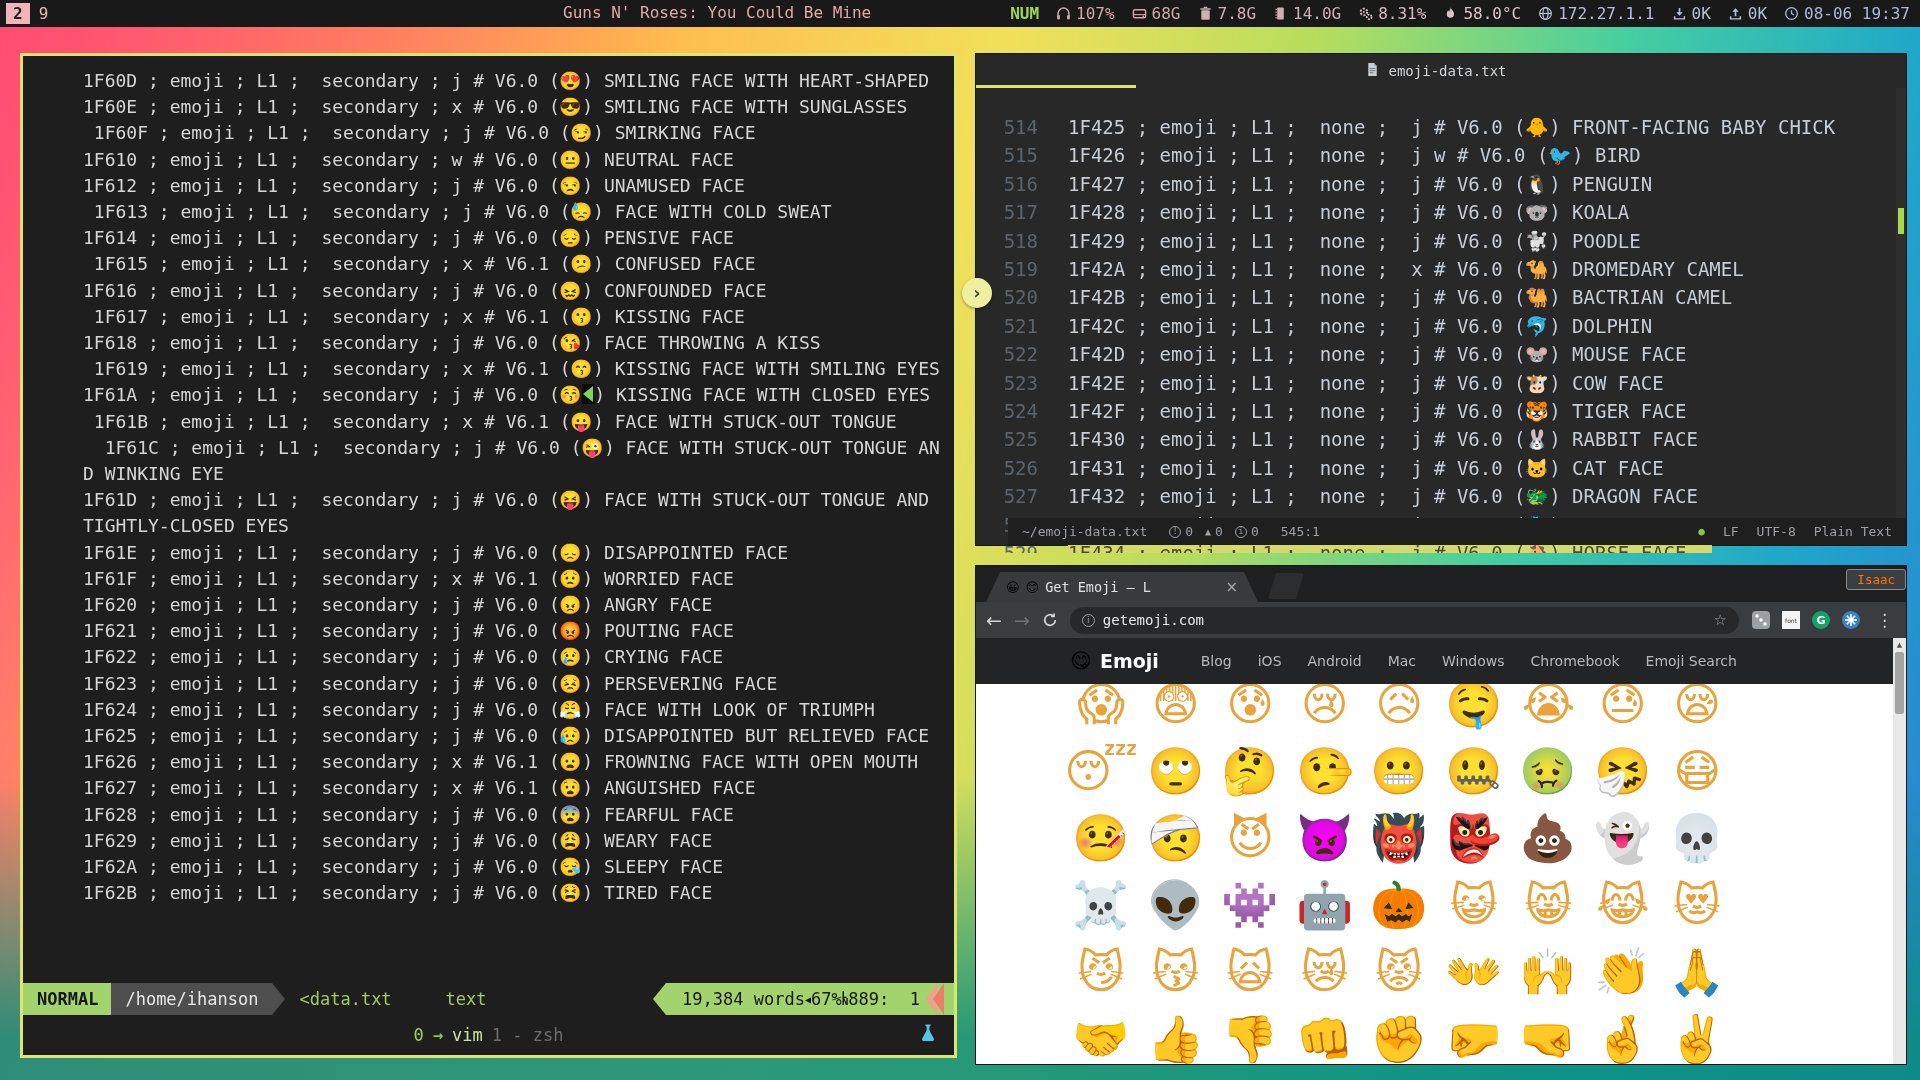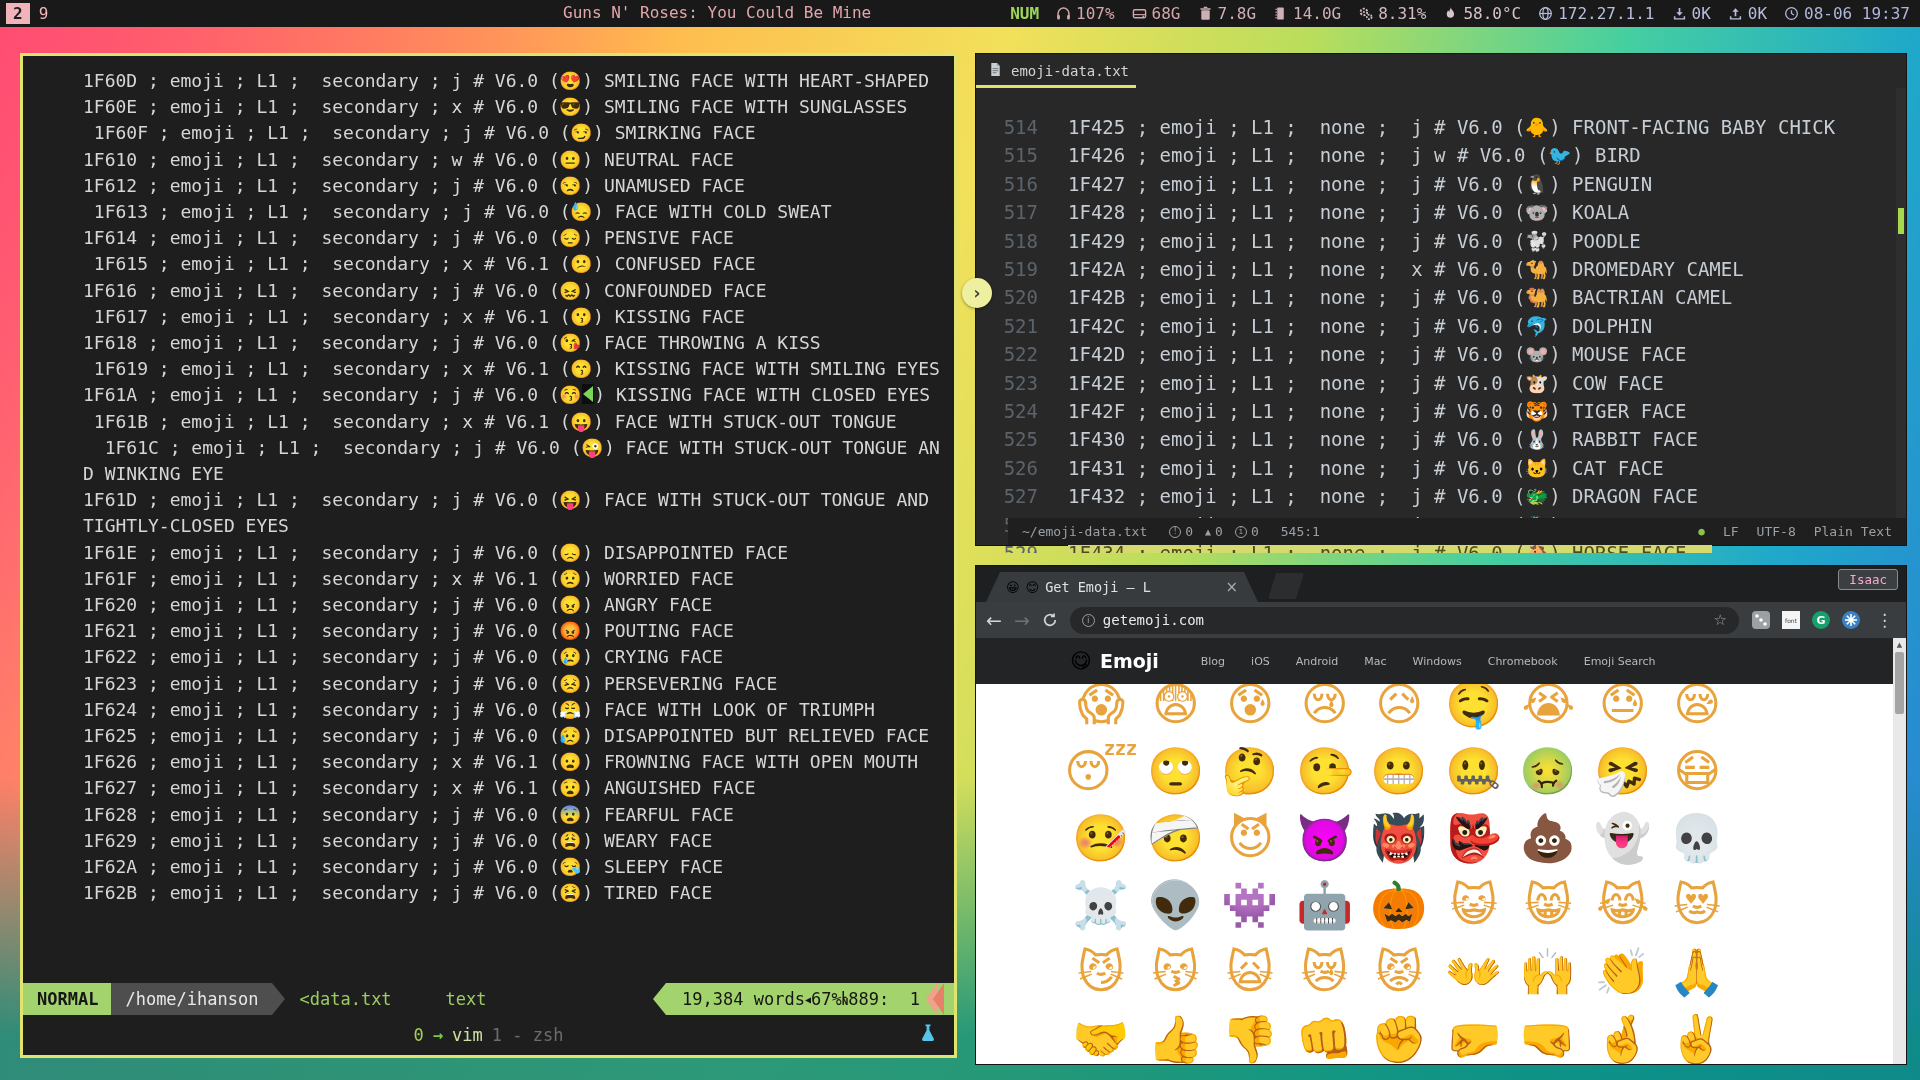--- a/index.html
+++ b/index.html
@@ -58,21 +58,21 @@
   #tmux-idx { color:#a7cf58; }
   #tmux-arrow { color:#7cc94e; font-weight:bold; }
   #tmux-win { color:#cfe3a0; }
   #tmux-other { color:#6d6d6d; }
   #tmux-flask { position:absolute; right:16px; top:8px; width:20px; height:20px; color:#56c3e8; }
   #tmux-flask svg { width:20px; height:20px; }
 
   
   #editor { position:absolute; left:975px; top:53px; width:932px; height:493px;
     background:#282828; border:1px solid #141414; }
-  #ed-tabbar { height:34px; display:flex; align-items:center; position:relative; }
+  #ed-tabbar { height:34px; display:flex; align-items:center; position:relative;justify-content:center; }
   #ed-tab { display:flex; align-items:center; gap:8px; height:34px; padding:0 22px 0 12px; position:relative; }
   #ed-tab svg { width:15px; height:15px; }
   #ed-tab-label { font-family:"DejaVu Sans Mono","Liberation Mono",monospace; font-size:14px; color:#d2d5d7; }
   #ed-tab-underline { position:absolute; left:0; bottom:0; width:160px; height:3px; background:#dfe36b; }
   #ed-rows { padding-top:25px; padding-left:14px; font-family:"DejaVu Sans Mono","Liberation Mono",monospace;
     font-size:19px; line-height:28.4px; }
   .erow { display:flex; white-space:pre; }
   .lnum { width:48px; text-align:right; color:#5c646b; margin-right:30px; flex:none; }
   .etext { color:#c6cdd4; }
   #ed-hl { position:absolute; left:14px; top:486px; height:13px; overflow:hidden; display:flex; white-space:pre;
@@ -99,22 +99,22 @@
   #tabstrip { height:36px; position:relative; }
   #chrome-tab { position:absolute; left:10px; bottom:0; width:272px; height:30px; background:#383b3d;
     clip-path:polygon(14px 0, calc(100% - 14px) 0, 100% 100%, 0 100%);
     display:flex; align-items:center; padding:0 20px; gap:6px; }
   #tab-title { flex:1; color:#dfe1e3; font-size:13.5px; white-space:nowrap; overflow:hidden;
     font-family:"DejaVu Sans Mono","Liberation Mono",monospace; }
   .favicon { font-size:13px; }
   #tab-close { color:#a7abae; font-size:15px; }
   #new-tab-btn { position:absolute; left:292px; bottom:3px; width:36px; height:26px; background:#2b2d2f;
     clip-path:polygon(8px 0, 100% 0, calc(100% - 8px) 100%, 0 100%); border-radius:3px; }
-  #profile-chip { position:absolute; right:8px; top:3px; height:21px; padding:0 10px; background:#3c3f41;
-    border:1px solid #8a8a8a; border-radius:3px; color:#f9a8d4; font-size:12.5px;
+  #profile-chip { position:absolute; right:0; top:3px; height:21px; padding:0 10px; background:#3c3f41;
+    border:1px solid #8a8a8a; border-radius:3px; color:#f97316; font-size:12.5px;
     display:flex; align-items:center; font-family:"DejaVu Sans Mono","Liberation Mono",monospace; }
   #toolbar { height:36px; background:#3a3d40; display:flex; align-items:center; padding:0 10px; gap:12px; }
   #nav-back { color:#d2d4d6; font-size:19px; line-height:1; }
   #nav-fwd { color:#6d7276; font-size:19px; line-height:1; }
   #nav-reload { color:#d2d4d6; width:16px; height:16px; }
   #nav-reload svg { width:16px; height:16px; }
   #omnibox { flex:1; height:27px; background:#26282a; border-radius:14px; display:flex; align-items:center; padding:0 12px; gap:8px; }
   #info-ico { width:13px; height:13px; border:1.3px solid #9aa0a6; border-radius:50%; color:#9aa0a6;
     font-size:9px; display:flex; align-items:center; justify-content:center; flex:none; }
   #url-text { color:#e8eaed; font-size:14px; font-family:"DejaVu Sans Mono","Liberation Mono",monospace; }
@@ -123,21 +123,21 @@
   #ext-icons { display:flex; gap:10px; align-items:center; }
   .ext { width:20px; height:20px; }
   .ext svg { width:20px; height:20px; display:block; }
   #menu-dots { color:#d2d4d6; font-size:17px; padding:0 3px; }
 
   #viewport { position:absolute; left:0; right:0; top:72px; bottom:0; background:#ffffff; overflow:hidden; }
   #site-nav { height:46px; background:#222426; display:flex; align-items:center; padding-left:94px; gap:26px; position:relative; z-index:2; }
   #site-logo { display:flex; align-items:center; gap:8px; margin-right:16px; }
   #logo-emoji { font-size:21px; }
   #logo-text { color:#ffffff; font-size:19px; font-weight:bold; }
-  .navlink { color:#b8b8b8; font-size:11px; white-space:nowrap; }
+  .navlink { color:#b8b8b8; font-size:14px; white-space:nowrap; }
   #emoji-grid { margin-top:-14px; padding-left:88px; position:relative; z-index:1; }
   .grid-row { display:flex; }
   .emoji-cell { width:74.5px; height:67px; display:flex; align-items:center; justify-content:center;
     font-size:46px; color:#e8a33d; }
   #page-scroll { position:absolute; right:0; top:0; bottom:0; width:13px; background:#e9e9e9; z-index:5; }
   #scroll-up { height:13px; display:flex; align-items:center; justify-content:center; font-size:7px; color:#555; }
   #page-thumb { position:absolute; left:2px; right:2px; top:14px; height:62px; background:#a4a4a4; border-radius:2px; }
 </style>
 </head>
 <body>

